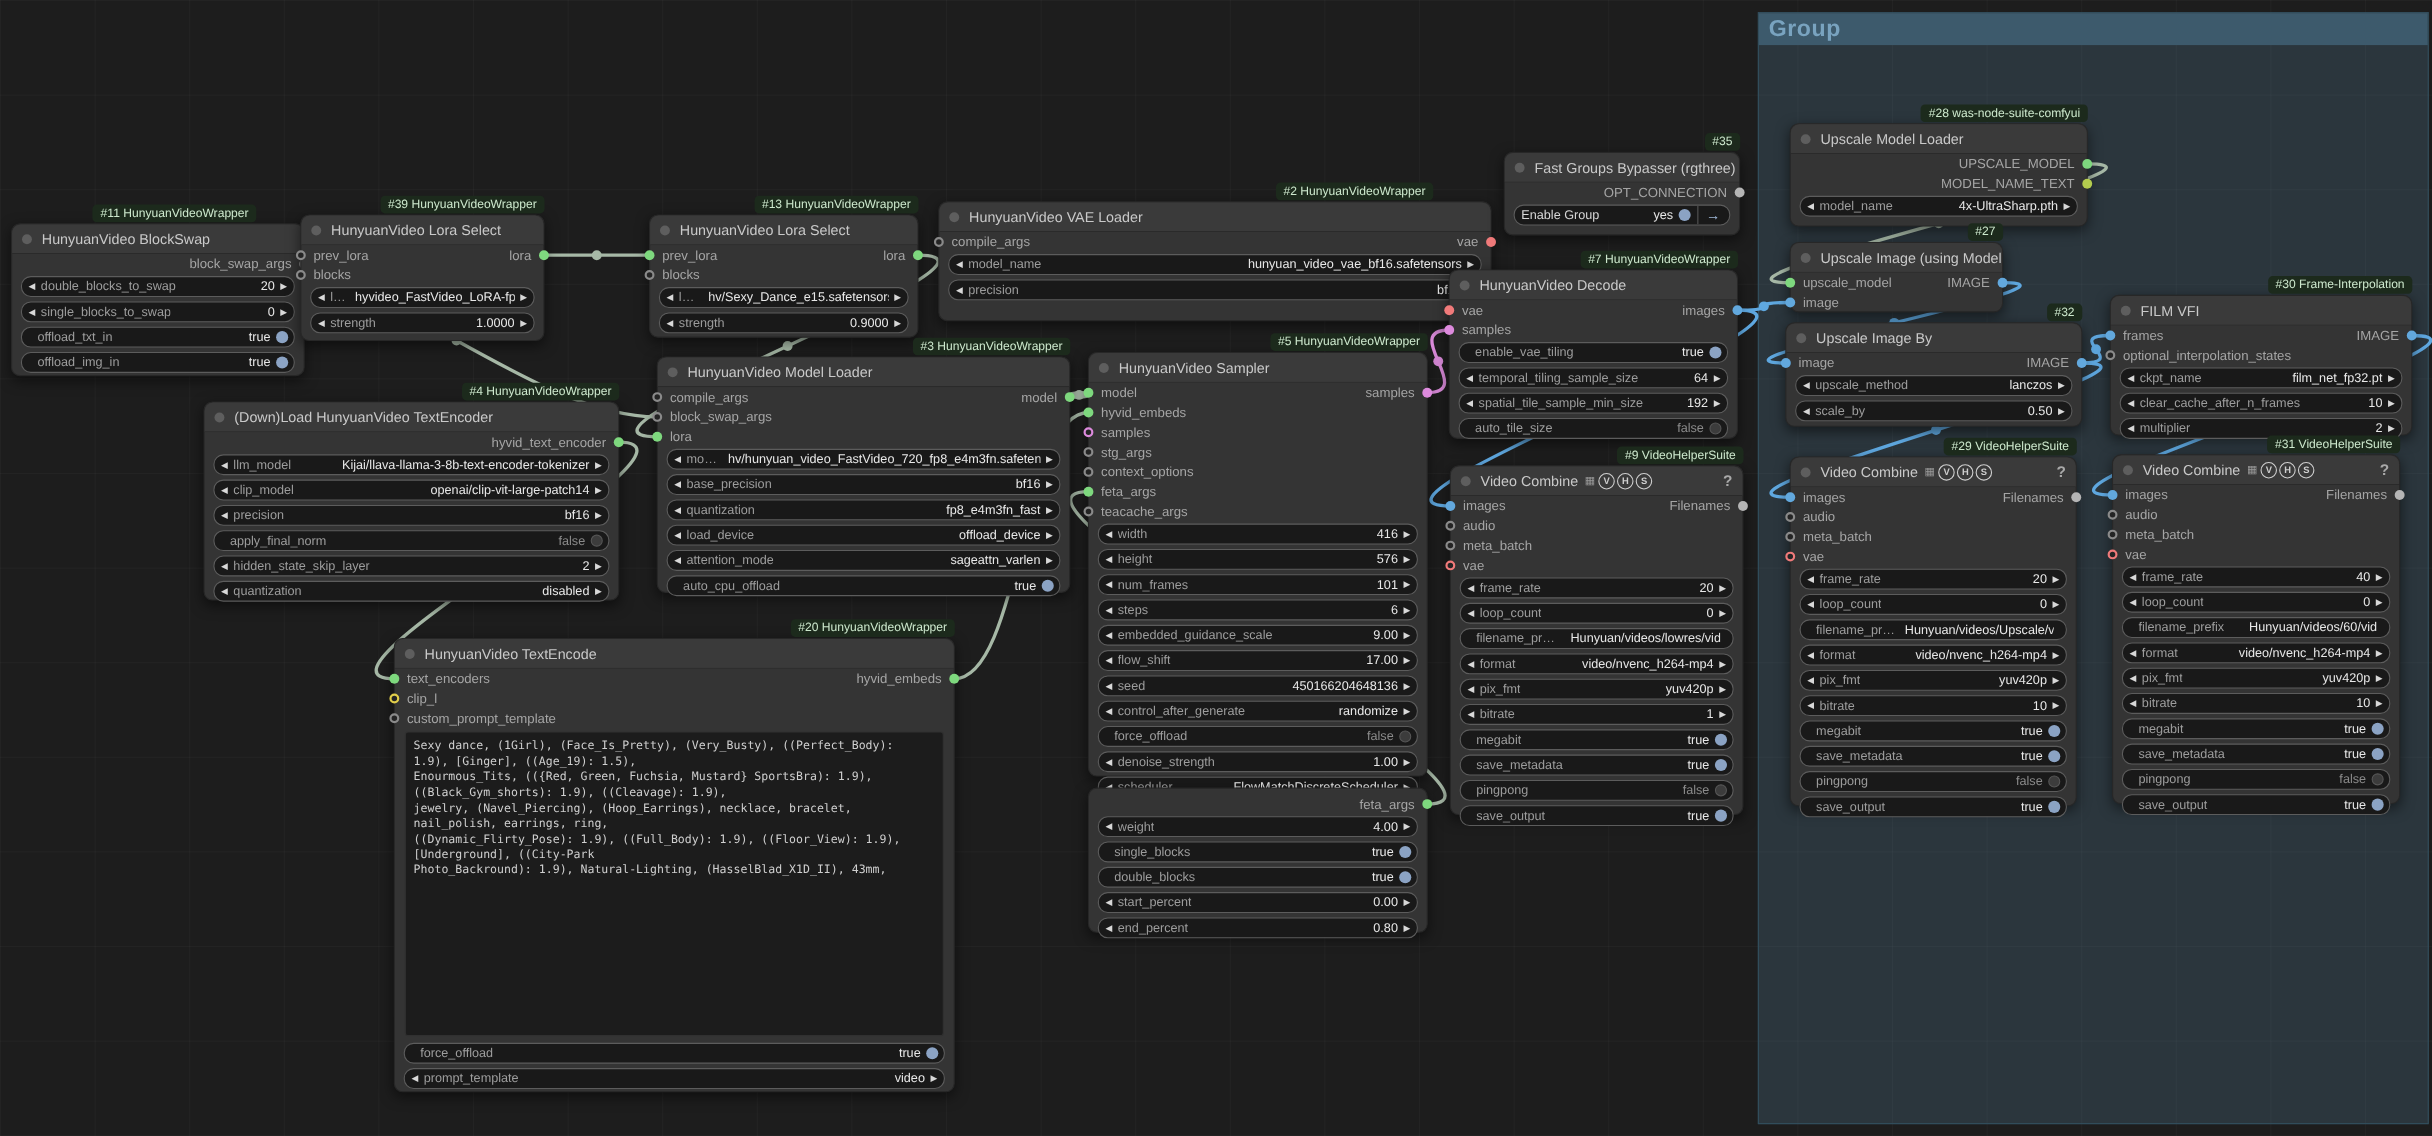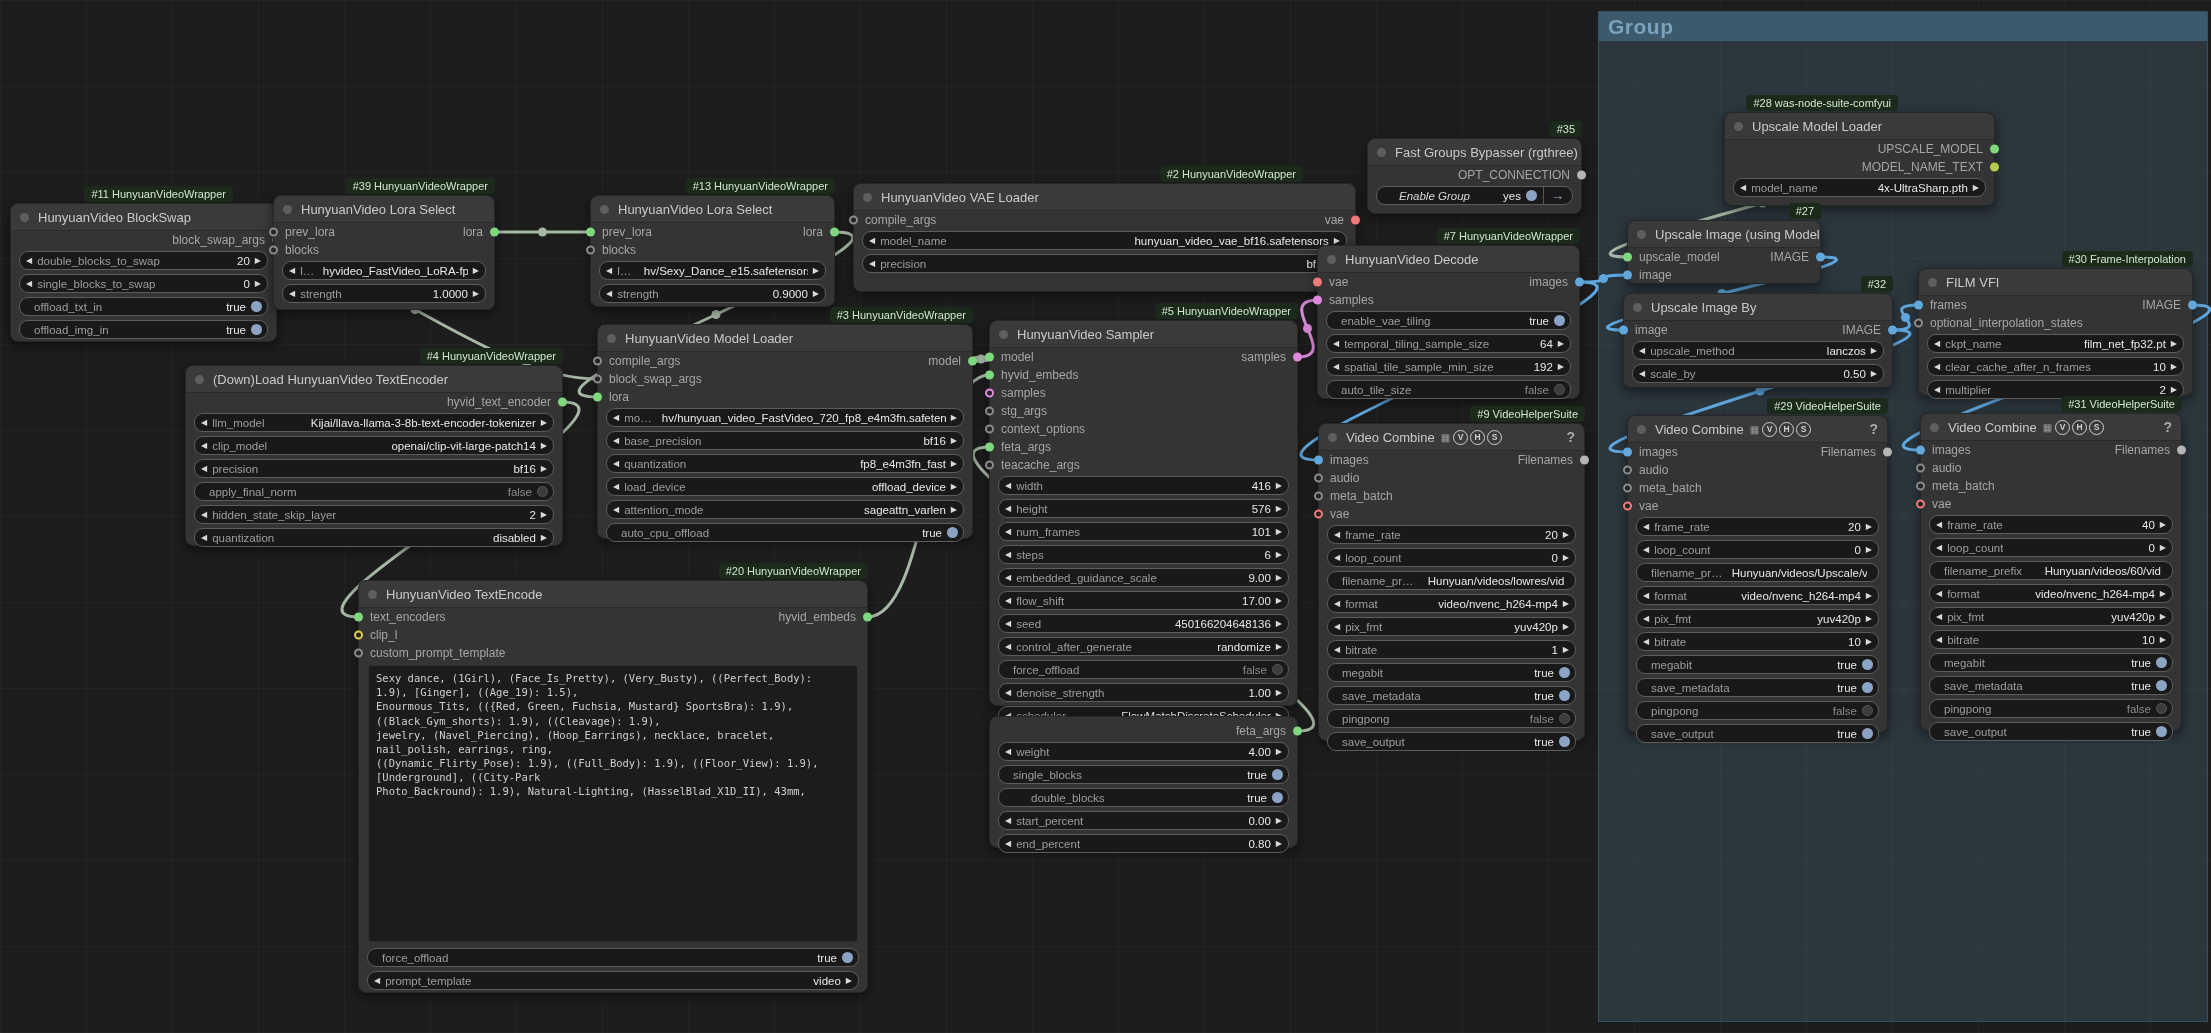--- a/index.html
+++ b/index.html
@@ -446,21 +446,21 @@
       <span class="wname">weight</span>
       <span class="wval">4.00</span>
       <span class="warr">▶</span>
     </div>
     <div class="widget">
       <span class="wname" style="margin-left: 8px;">single_blocks</span>
       <span class="wval">true</span>
       <span class="tgl on"></span>
     </div>
     <div class="widget">
-      <span class="wname" style="margin-left: 26px;">double_blocks</span>
+      <span class="wname" style="margin-left: 8px;">double_blocks</span>
       <span class="wval">true</span>
       <span class="tgl on"></span>
     </div>
     <div class="widget">
       <span class="warr">◀</span>
       <span class="wname">start_percent</span>
       <span class="wval">0.00</span>
       <span class="warr">▶</span>
     </div>
     <div class="widget">
@@ -514,21 +514,21 @@
       <span class="tdot2"></span>
       <span>Fast Groups Bypasser (rgthree)</span>
     </div>
     <div class="rows">
       <div class="row">
         <span class="out-label">OPT_CONNECTION</span>
         <span class="dot out" style="background: rgb(181, 181, 181);"></span>
       </div>
     </div>
     <div class="widget">
-      <span class="wname" style="margin-left: 16px; color: rgb(216, 216, 216); font-style: italic;">Enable Group</span>
+      <span class="wname" style="margin-left: 0; color: rgb(216, 216, 216);">Enable Group</span>
       <span class="wval">yes</span>
       <span class="tgl on"></span>
       <span class="gt-div"></span>
       <span class="gt-arrow">→</span>
     </div>
   </div>
 <div class="badge" style="right: 629px; top: 121px;">#35</div>
 <div class="node" style="left: 1317px; top: 245px; width: 263px; height: 154px;">
     <div class="ntitle">
       <span class="tdot2"></span>
@@ -651,21 +651,21 @@
       <span class="wval off">false</span>
       <span class="tgl off"></span>
     </div>
     <div class="widget">
       <span class="wname" style="margin-left: 8px;">save_output</span>
       <span class="wval">true</span>
       <span class="tgl on"></span>
     </div>
   </div>
 <div class="badge" style="right: 626px; top: 406px;">#9 VideoHelperSuite</div>
-<div class="node" style="left: 1724px; top: 112px; width: 271px; height: 94px;">
+<div class="node" style="left: 1627px; top: 112px; width: 271px; height: 94px;">
     <div class="ntitle">
       <span class="tdot2"></span>
       <span>Upscale Model Loader</span>
     </div>
     <div class="rows">
       <div class="row">
         <span class="out-label">UPSCALE_MODEL</span>
         <span class="dot out" style="background: rgb(126, 216, 126);"></span>
       </div>
       <div class="row">

